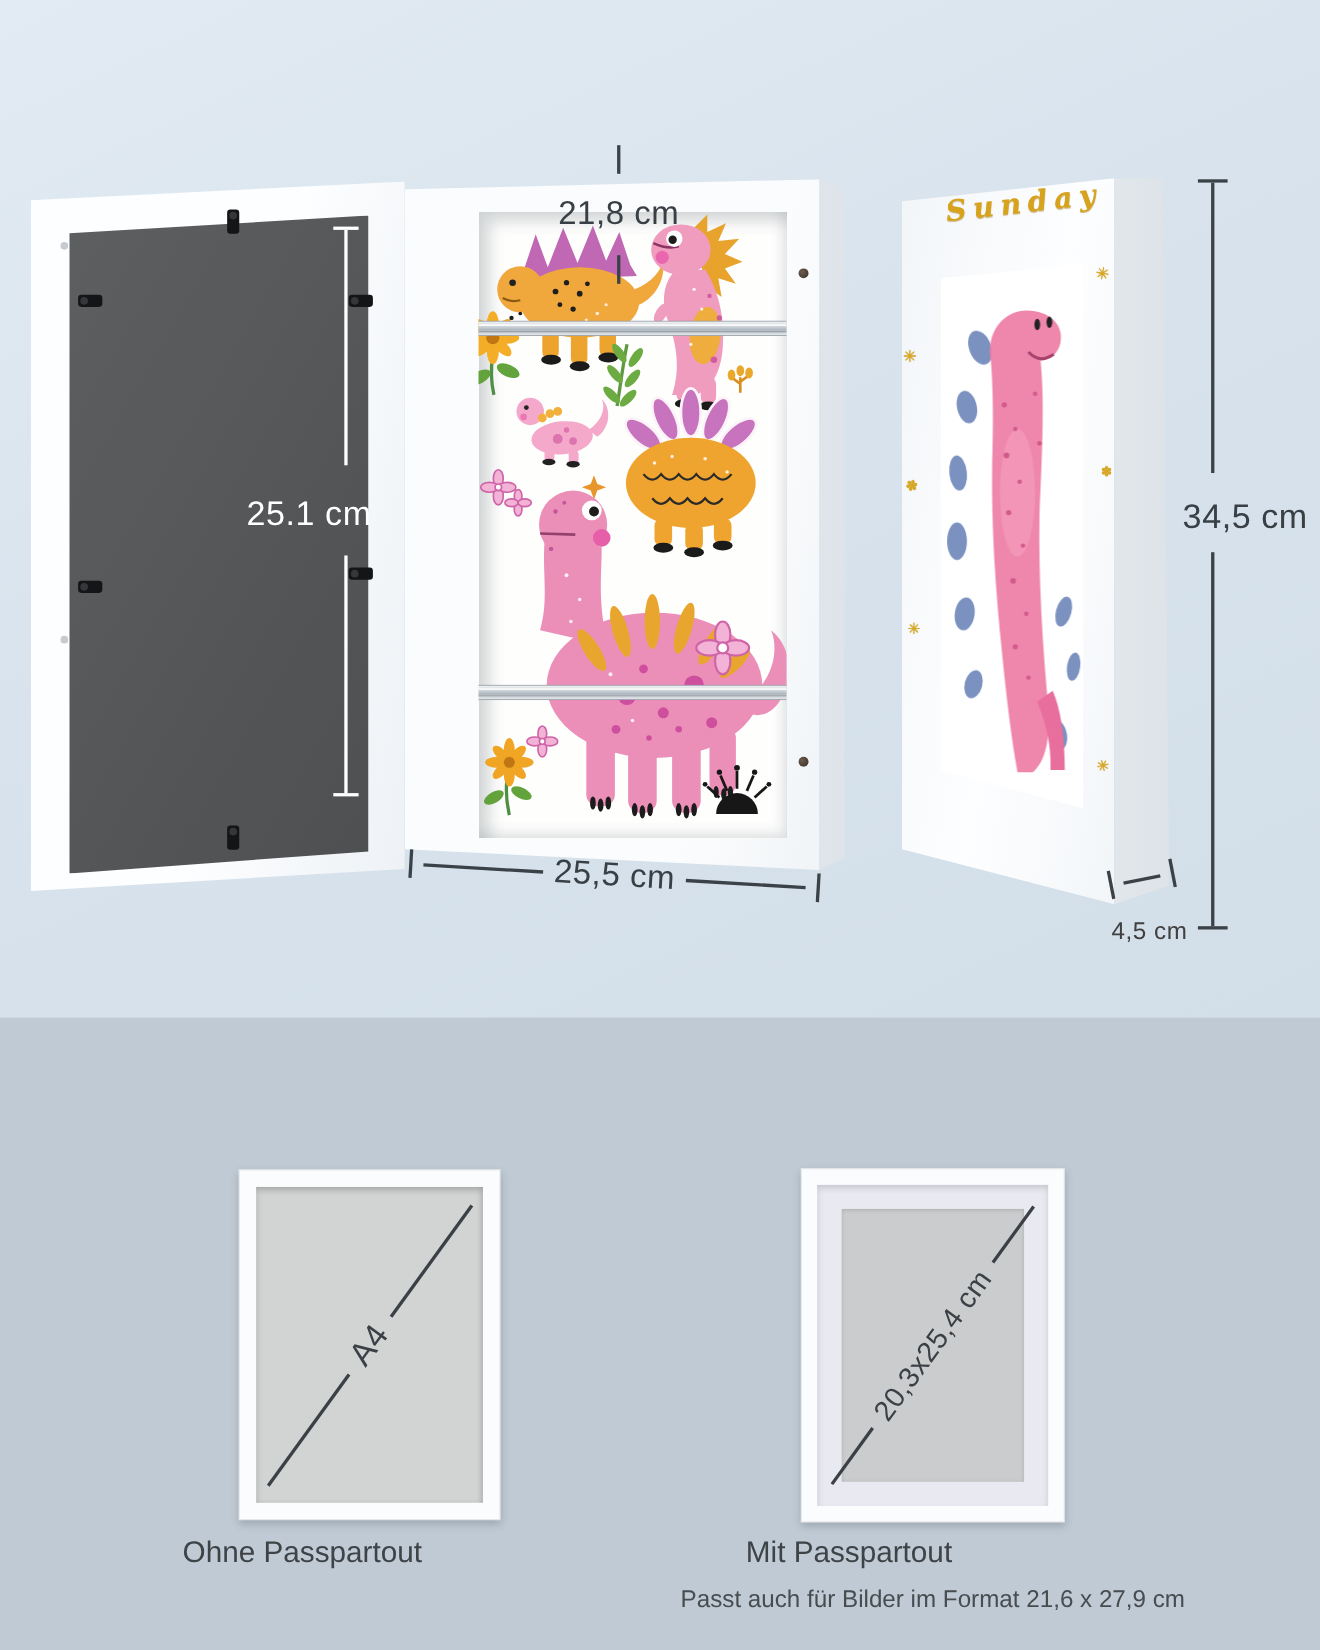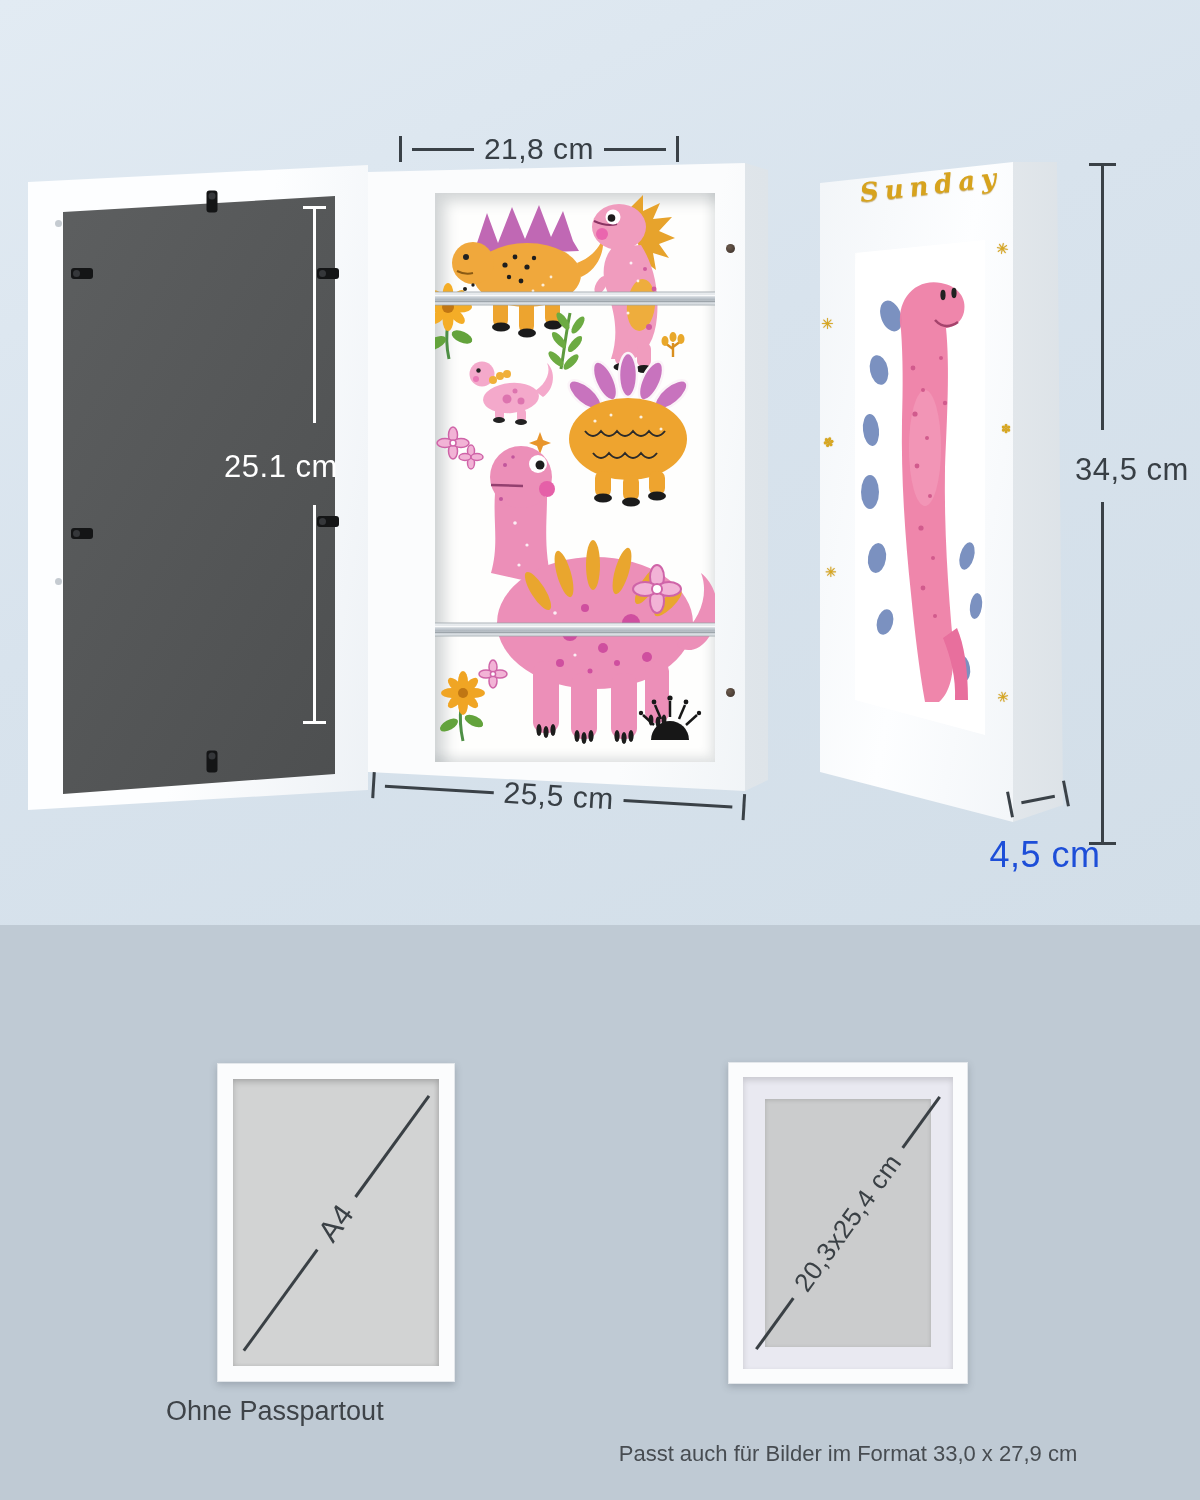--- a/index.html
+++ b/index.html
@@ -10,25 +10,25 @@
   .top-band{position:absolute;left:0;top:0;width:1200px;height:925px;
     background:linear-gradient(155deg,#e2ebf3 0%,#d8e3ed 45%,#d2dee8 100%);}
   .bottom-band{position:absolute;left:0;top:925px;width:1200px;height:575px;
     background:#bfcad4;}
 
   
   .dim{position:absolute;display:flex;align-items:center;gap:10px;color:#383f45;}
   .dim .seg{flex:1;height:3px;background:#3a4147;}
   .dim .tick{width:3px;height:26px;background:#3a4147;flex:0 0 auto;}
   .dim .lbl{font-size:30px;letter-spacing:.5px;white-space:nowrap;}
-  #dim-top{left:399px;top:132px;width:280px;}
+  #dim-top{left:399px;top:132px;width:327px;flex-direction:column;}
   #dim-bottom{left:372px;top:768px;width:374px;transform:rotate(3.4deg);transform-origin:0 50%;}
   #dim-depth{left:1008px;top:786px;width:60px;transform:rotate(-11deg);}
   #dim-depth-label{position:absolute;left:985px;top:834px;width:120px;text-align:center;
-     font-size:36px;color:#1d4ed8;letter-spacing:.5px;}
+     font-size:22px;color:#404040;letter-spacing:.5px;}
 
   
   .wpiece{position:absolute;background:#ffffff;}
   #wtick1{left:303px;top:206px;width:23px;height:3px;}
   #wseg1{left:313px;top:209px;width:3px;height:214px;}
   #wlabel{position:absolute;left:206px;top:449px;width:150px;text-align:center;
      font-size:31px;color:#fff;letter-spacing:.5px;}
   #wseg2{left:313px;top:505px;width:3px;height:216px;}
   #wtick2{left:303px;top:721px;width:23px;height:3px;}
 
@@ -535,15 +535,16 @@
       <div class="vinner2"></div>
       <div class="diag" id="diagB">
         <div class="dseg"></div>
         <div class="dlbl">20,3x25,4 cm</div>
         <div class="dseg"></div>
       </div>
     </div>
   </div>
 
   <div class="caption" id="capA">Ohne Passpartout</div>
-  <div class="note">Passt auch für Bilder im Format 33,0 x 27,9 cm</div>
+  <div class="caption" id="capB">Mit Passpartout</div>
+  <div class="note">Passt auch für Bilder im Format 21,6 x 27,9 cm</div>
 
 </div>
 
 </body></html>

